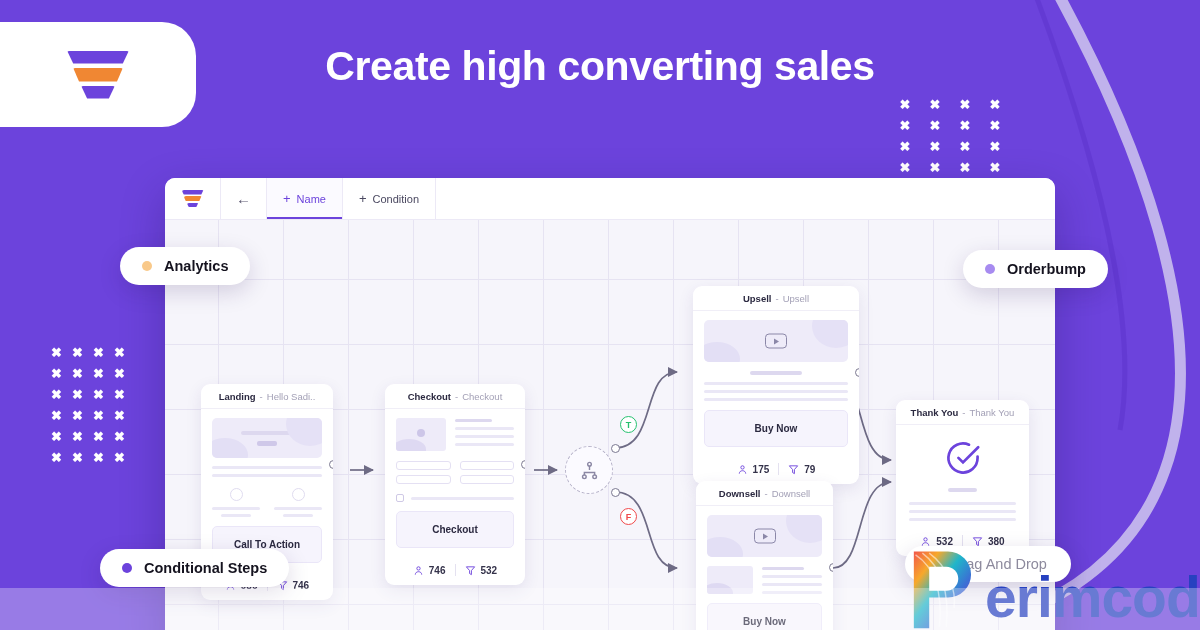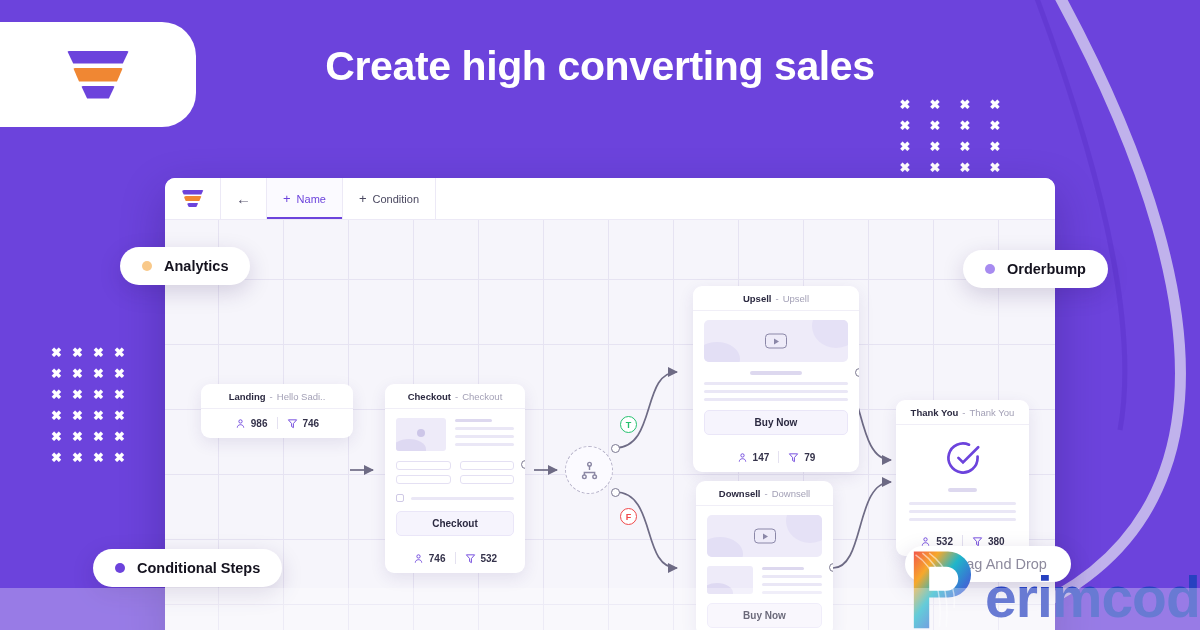--- a/index.html
+++ b/index.html
@@ -122,21 +122,21 @@
     height: 25px; display: flex; align-items: center; justify-content: center;
     gap: 4px; font-size: 9.5px; border-bottom: 1px solid #f0eef7;
   }
   .node-head .nm { color: #2b2940; font-weight: bold; }
   .node-head .sub { color: #a3a0b6; }
   .node-body { padding: 9px 11px 8px; }
   .ph { background: #eeebf9; border-radius: 3px; }
   .cta {
     background: #f6f4fd; border: 1px solid #eae6f8; border-radius: 5px;
     text-align: center; font-size: 10px; font-weight: bold; color: #2b2940;
-    padding: 6px 0; margin-top: 9px;
+    padding: 12px 0; margin-top: 9px;
   }
   .stats-row {
     display: flex; align-items: center; justify-content: center; gap: 9px;
     padding: 8px 0 9px; font-size: 10px; color: #34324a; font-weight: bold;
   }
   .stats-row .sep { width: 1px; height: 12px; background: #e4e1f0; }
   .stat { display: flex; align-items: center; gap: 5px; }
   .stat svg { display: block; }
 
   .hero-img { height: 40px; border-radius: 5px; background: #eeebf9; position: relative; overflow:hidden; }
@@ -297,25 +297,46 @@
       <g fill="none" stroke="#6e6b85" stroke-width="1.7">
         <path d="M185,250 L208,250" marker-end="url(#ah)"></path>
         <path d="M369,250 L392,250" marker-end="url(#ah)"></path>
         <path d="M450,228 C492,228 476,152 512,152" marker-end="url(#ah)"></path>
         <path d="M450,272 C492,272 476,348 512,348" marker-end="url(#ah)"></path>
         <path d="M668,152 C700,152 690,240 726,240" marker-end="url(#ah)"></path>
         <path d="M668,348 C700,348 690,262 726,262" marker-end="url(#ah)"></path>
       </g>
     </svg>
 
-    <div class="node" style="left:36px; top:164px; width:152px;">
+    <div class="node" style="left:36px; top:164px; width:132px;">
       <div class="node-head">
         <span class="nm">Landing</span>
         <span class="sub">-</span>
         <span class="sub">Hello Sadi..</span>
+      </div>
+      <div class="node-body">
+        <div class="hero-img">
+          <div style="position:absolute;left:50%;top:13px;transform:translateX(-50%);width:52px;height:4px;border-radius:2px;background:#ddd8ef;"></div>
+          <div style="position:absolute;left:50%;top:23px;transform:translateX(-50%);width:20px;height:5px;border-radius:2px;background:#cfc8e9;"></div>
+        </div>
+        <div class="line" style="margin-top:8px;"></div>
+        <div class="line"></div>
+        <div style="display:flex;gap:14px;margin-top:11px;">
+          <div style="flex:1;">
+            <div style="width:13px;height:13px;border-radius:50%;border:1.4px solid #e0dcf0;margin:0 auto;"></div>
+            <div class="line" style="margin-top:6px;"></div>
+            <div class="line" style="width:62%;margin:4px auto 0;"></div>
+          </div>
+          <div style="flex:1;">
+            <div style="width:13px;height:13px;border-radius:50%;border:1.4px solid #e0dcf0;margin:0 auto;"></div>
+            <div class="line" style="margin-top:6px;"></div>
+            <div class="line" style="width:62%;margin:4px auto 0;"></div>
+          </div>
+        </div>
+        <div class="cta">Call To Action</div>
       </div>
       <div class="stats-row">
         <span class="stat">
           <svg width="11" height="11" viewBox="0 0 24 24" fill="none" stroke="#6c43dc" stroke-width="2">
             <circle cx="12" cy="7.5" r="3.6"></circle>
               <path d="M5 21c0-4 3.3-6.4 7-6.4S19 17 19 21"></path>
           </svg>
           <b>986</b>
         </span>
         <span class="sep"></span>
@@ -409,21 +430,21 @@
         <div class="line"></div>
         <div class="line"></div>
         <div class="cta">Buy Now</div>
       </div>
       <div class="stats-row">
         <span class="stat">
           <svg width="11" height="11" viewBox="0 0 24 24" fill="none" stroke="#6c43dc" stroke-width="2">
             <circle cx="12" cy="7.5" r="3.6"></circle>
               <path d="M5 21c0-4 3.3-6.4 7-6.4S19 17 19 21"></path>
           </svg>
-          <b>147</b>
+          <b>175</b>
         </span>
         <span class="sep"></span>
         <span class="stat">
           <svg width="11" height="11" viewBox="0 0 24 24" fill="none" stroke="#6c43dc" stroke-width="2">
             <path d="M3 4h18l-7 8.2V21l-4-2.4v-6.4z"></path>
           </svg>
           <b>79</b>
         </span>
       </div>
       <span class="port" style="right:-5px; top:82px;"></span>
@@ -496,21 +517,21 @@
 </div>
 
 <div class="pill" style="left:120px; top:247px;">
   <span class="dot" style="background:#f9c98a"></span>
   <span>Analytics</span>
 </div>
 <div class="pill" style="left:963px; top:250px;">
   <span class="dot" style="background:#a78bf0"></span>
   <span>Orderbump</span>
 </div>
-<div class="pill" style="left:93px; top:549px;">
+<div class="pill" style="left:100px; top:549px;">
   <span class="dot" style="background:#6c43dc"></span>
   <span>Conditional Steps</span>
 </div>
 <div class="pill" style="left:905px; top:546px; font-weight:normal; color:#8d8a9d; padding:10px 24px;">
   <span class="dot" style="background:#b9b4cc"></span>
   <span>Drag And Drop</span>
 </div>
 
 <div class="wm-band" style="left:0;top:588px;width:1200px;height:42px;"></div>
 <div class="watermark">

